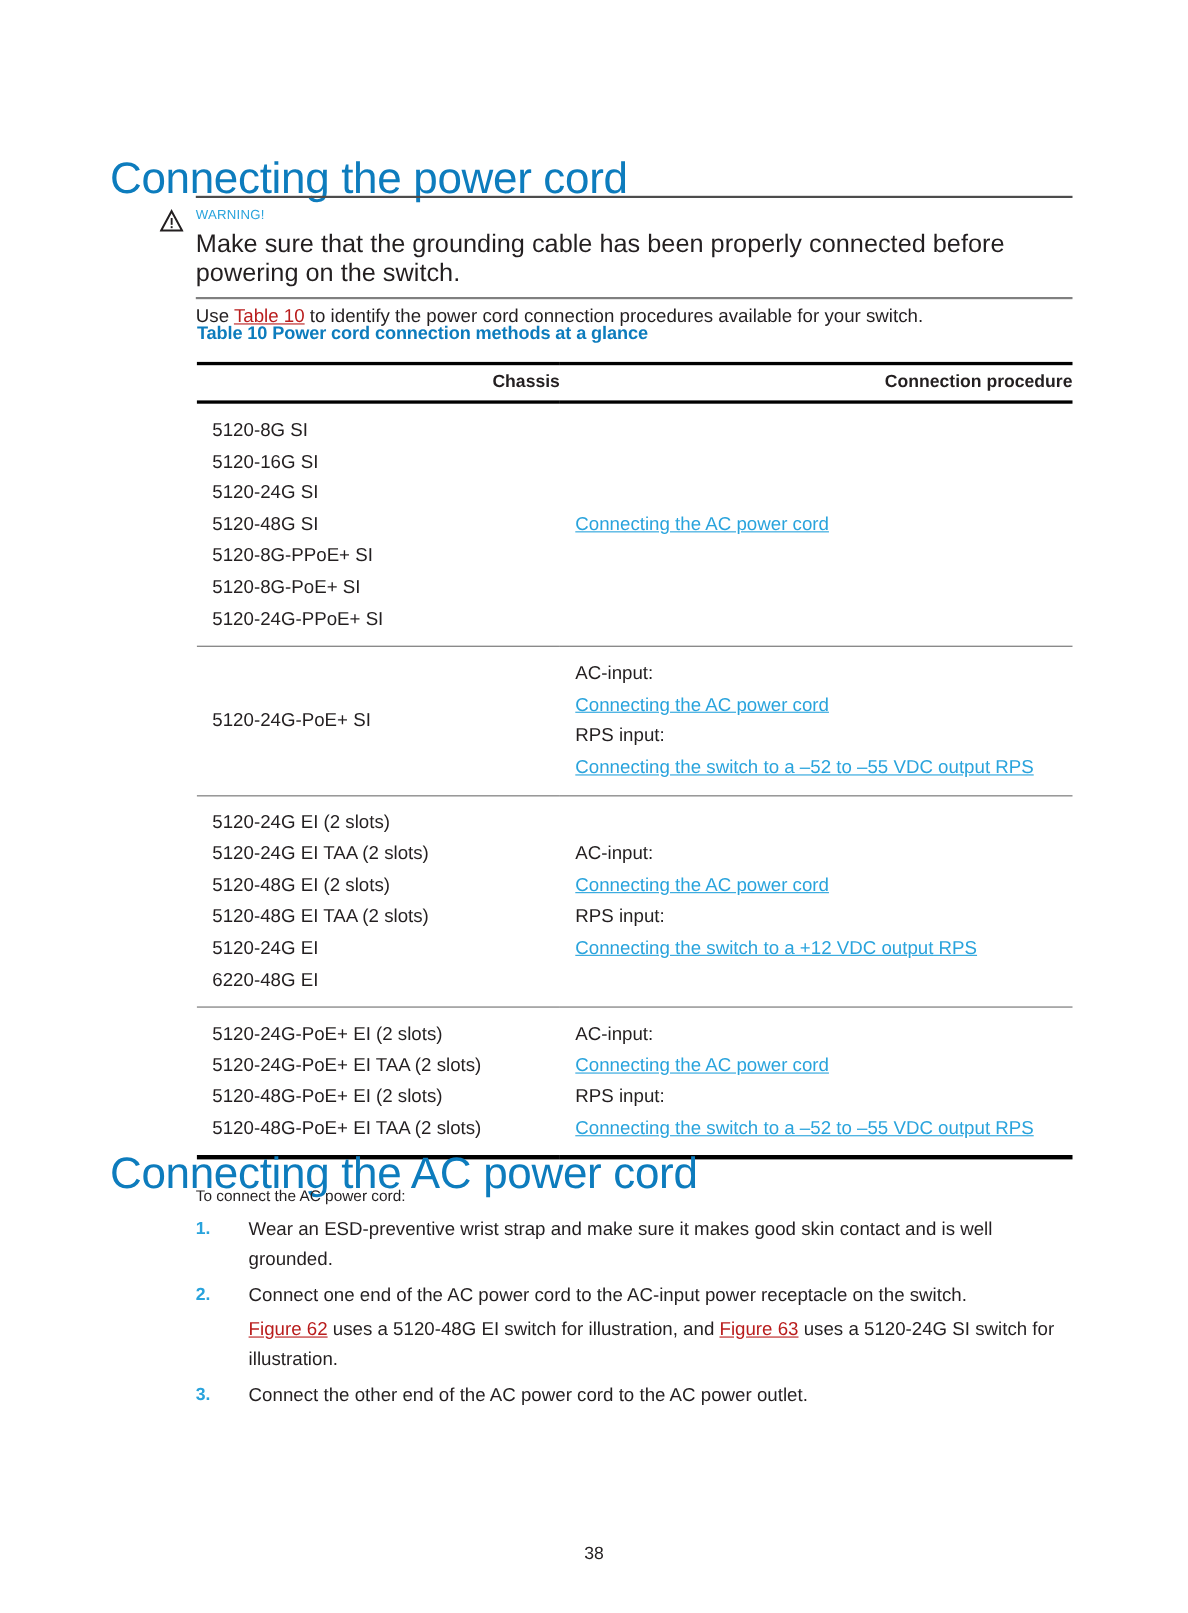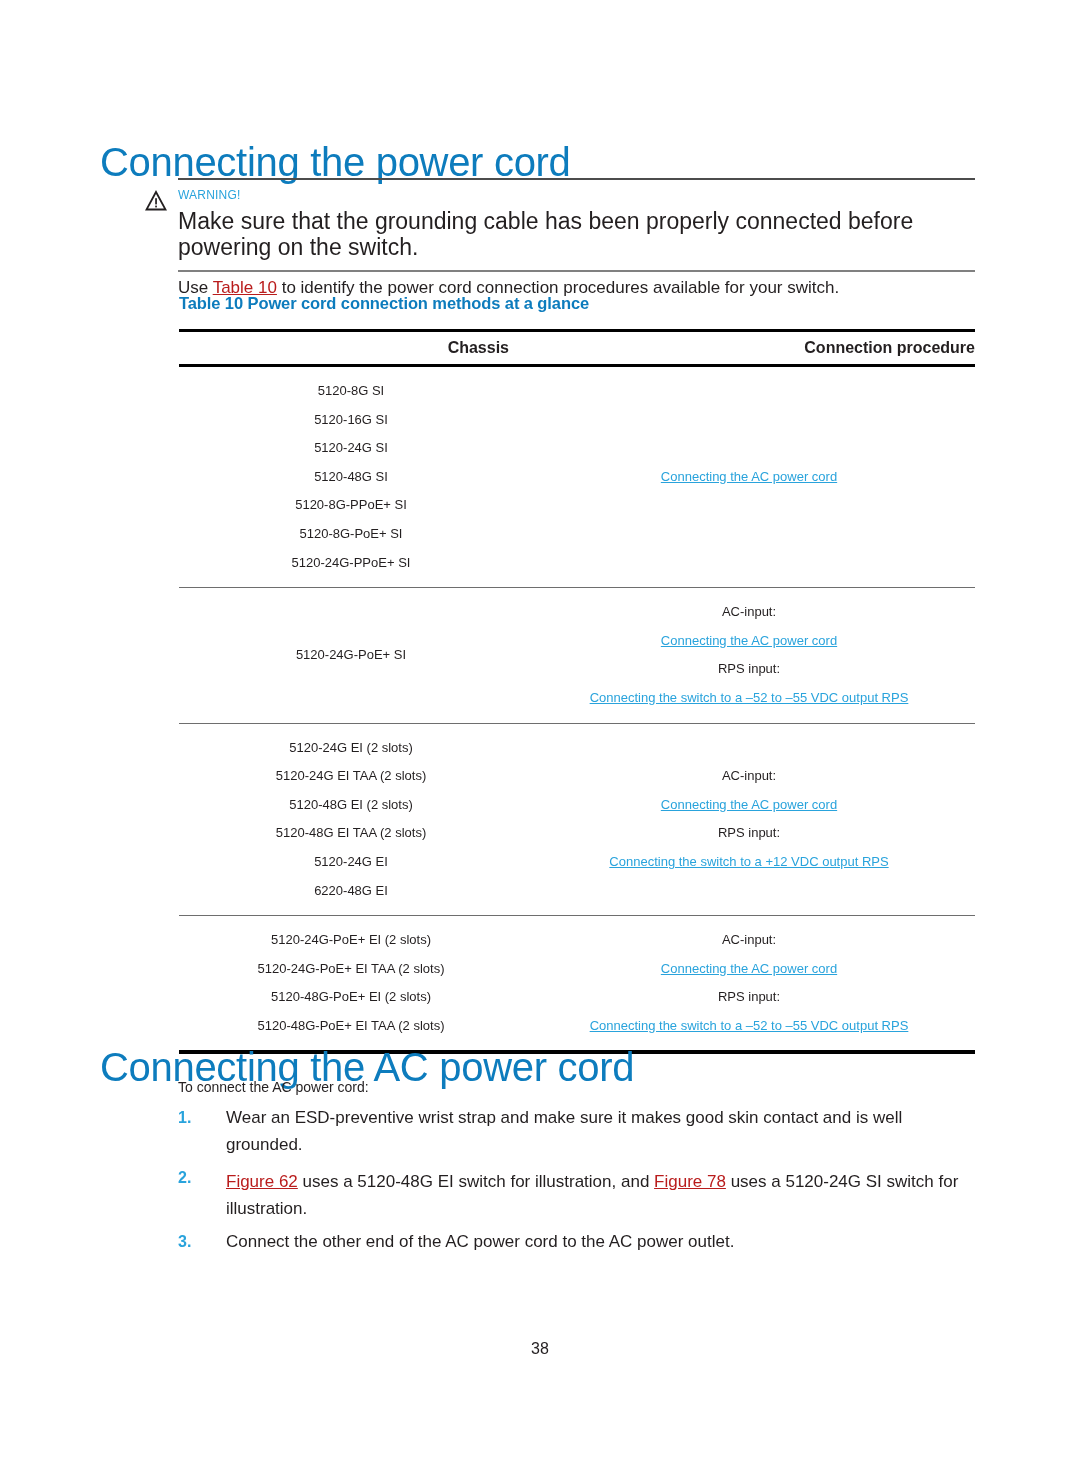--- a/index.html
+++ b/index.html
@@ -111,26 +111,25 @@
     font-size: 16px;
     font-weight: bold;
     color: #231f20;
     padding: 7px 0 7px 14px;
     border-top: 3px solid #000000;
     border-bottom: 3px solid #000000;
     vertical-align: bottom;
   }
   .tbl tbody td {
     vertical-align: middle;
-    font-size: 13px;
+    font-size: 17px;
     color: #231f20;
     padding: 10px 0 10px 14px;
     border-bottom: 1.5px solid #6e6e6e;
     line-height: 28.6px;
-    text-align: center;
   }
   .tbl tbody tr:last-child td {
     border-bottom: 4px solid #000000;
   }
   .cell-list {
     margin: 0;
     padding: 0;
     list-style: none;
   }
   .cell-list li { white-space: nowrap; }
@@ -167,21 +166,21 @@
   }
   .step-body { flex: 1 1 auto; }
   .step-sub {
     margin-top: 4px;
   }
 
   
   #page-number {
     position: absolute;
     left: 0;
-    top: 1340px;
+    top: 1404px;
     width: 1080px;
     text-align: center;
     font-size: 16px;
     color: #231f20;
   }
 </style>
 </head>
 <body>
 
 <div class="page">
@@ -292,21 +291,22 @@
   <div class="steps">
       <div class="step">
         <div class="step-num">1.</div>
         <div class="step-body">
           <div>Wear an ESD-preventive wrist strap and make sure it makes good skin contact and is well grounded.</div>
         </div>
       </div>
       <div class="step">
         <div class="step-num">2.</div>
         <div class="step-body">
-          <div class="step-sub"><a class="link" href="#">Figure 62</a> uses a 5120-48G EI switch for illustration, and <a class="link" href="#">Figure 78</a> uses a 5120-24G SI switch for illustration.</div>
+          <div>Connect one end of the AC power cord to the AC-input power receptacle on the switch.</div>
+          <div class="step-sub"><a class="link" href="#">Figure 62</a> uses a 5120-48G EI switch for illustration, and <a class="link" href="#">Figure 63</a> uses a 5120-24G SI switch for illustration.</div>
         </div>
       </div>
       <div class="step">
         <div class="step-num">3.</div>
         <div class="step-body">
           <div>Connect the other end of the AC power cord to the AC power outlet.</div>
         </div>
       </div>
     </div>
 

